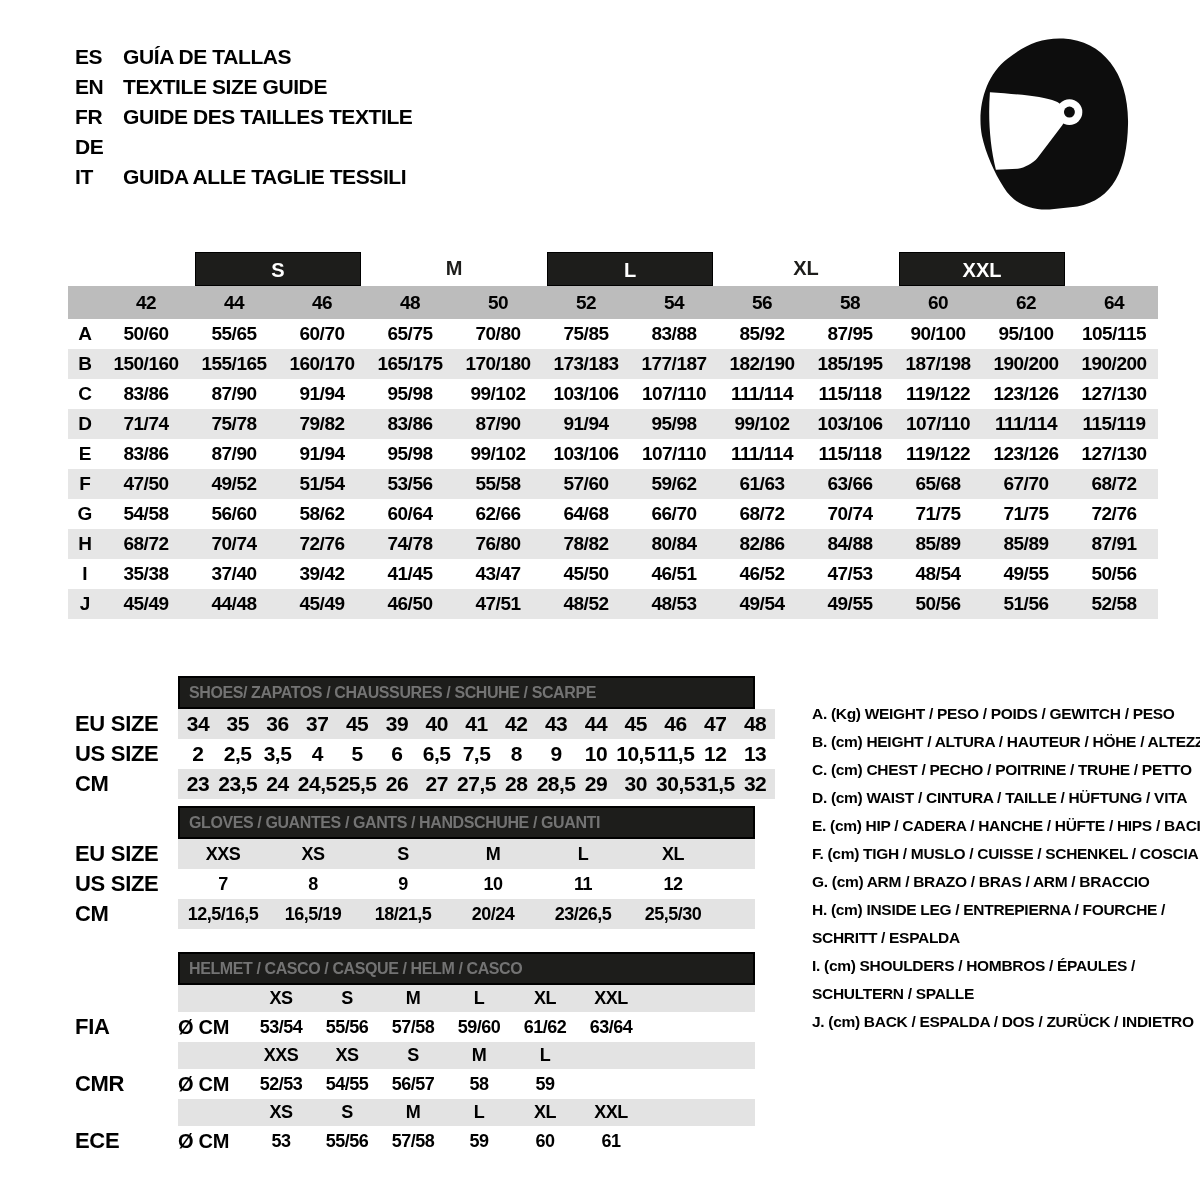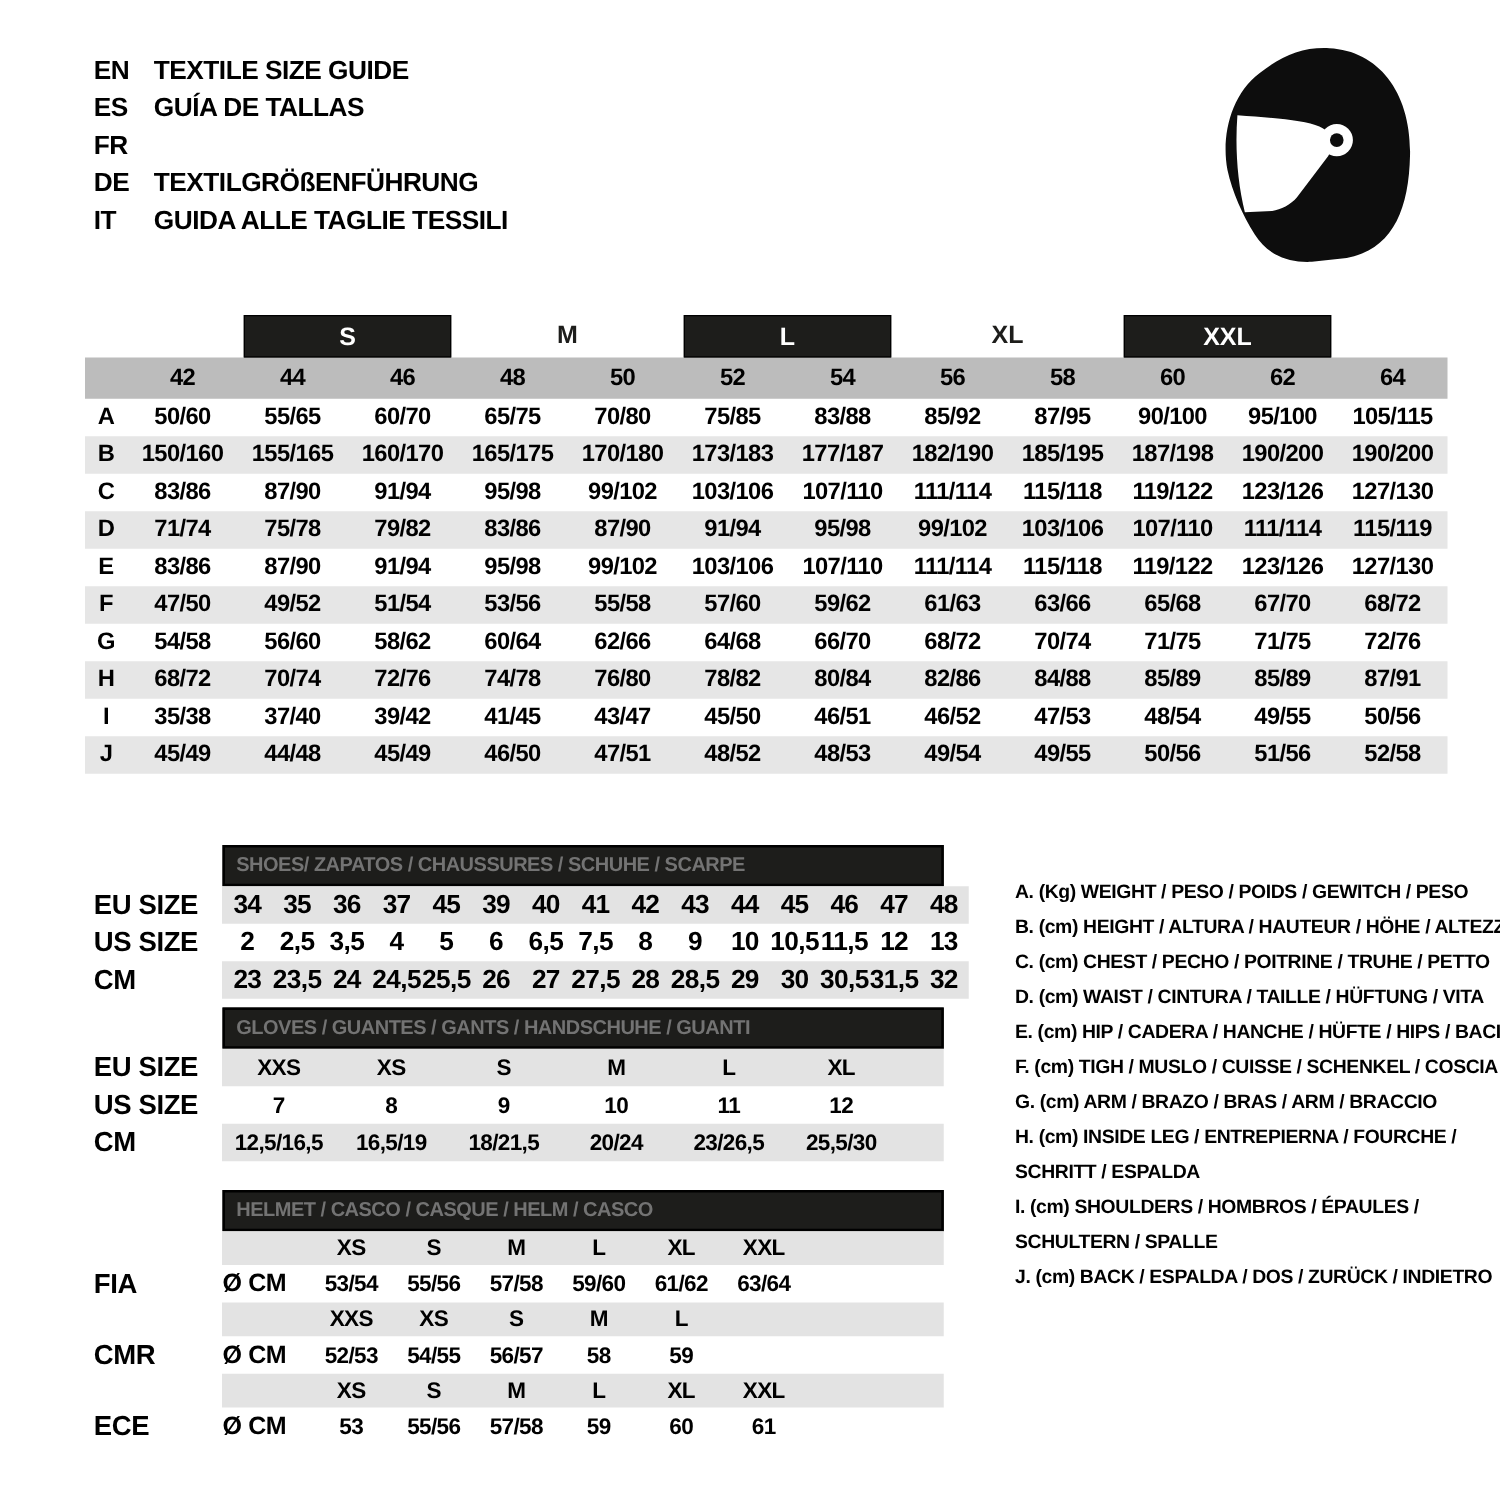--- a/index.html
+++ b/index.html
@@ -49,33 +49,33 @@
   #legend{position:absolute;left:812px;top:672px;width:392px;margin-top:28px;}
   .legend-line{font-weight:700;font-size:15.5px;letter-spacing:-0.3px;line-height:28px;white-space:nowrap;}
 </style>
 </head>
 <body>
 
 <div id="page">
 
   <div id="lang-block">
       <div class="lang-row">
+        <span class="lang-code">ES</span>
+        <span class="lang-title">GUÍA DE TALLAS</span>
+      </div>
+      <div class="lang-row">
         <span class="lang-code">EN</span>
         <span class="lang-title">TEXTILE SIZE GUIDE</span>
       </div>
       <div class="lang-row">
-        <span class="lang-code">ES</span>
-        <span class="lang-title">GUÍA DE TALLAS</span>
-      </div>
-      <div class="lang-row">
         <span class="lang-code">FR</span>
+        <span class="lang-title">GUIDE DES TAILLES TEXTILE</span>
       </div>
       <div class="lang-row">
         <span class="lang-code">DE</span>
-        <span class="lang-title">TEXTILGRÖßENFÜHRUNG</span>
       </div>
       <div class="lang-row">
         <span class="lang-code">IT</span>
         <span class="lang-title">GUIDA ALLE TAGLIE TESSILI</span>
       </div>
     </div>
 
   <div id="helmet-icon">
     <svg width="155" height="176" viewBox="0 0 156 176" xmlns="http://www.w3.org/2000/svg">
       <path d="M86 2 C126 4 152 38 151 88 C150 134 136 164 100 171 L72 174

